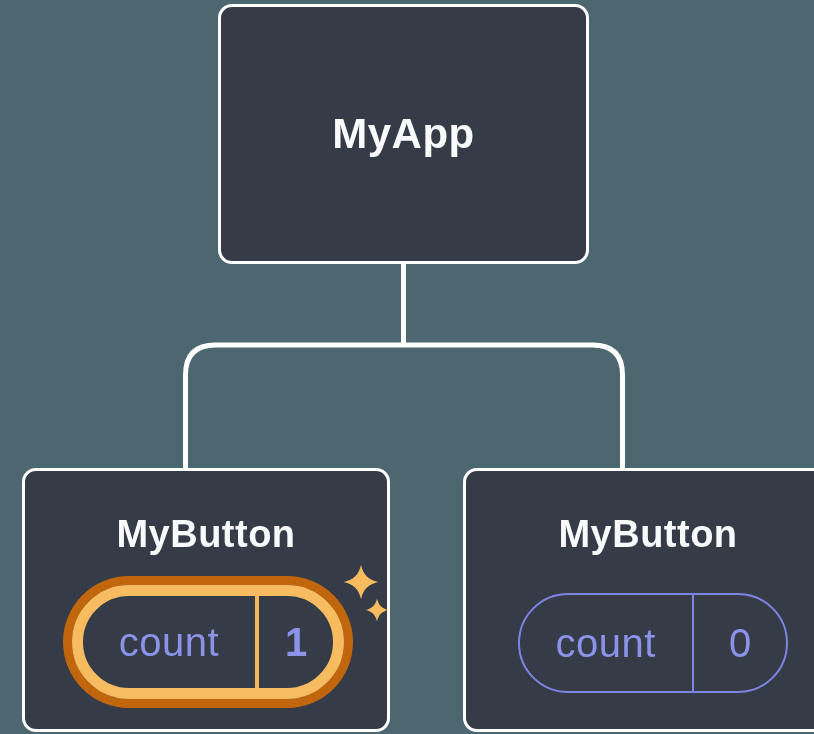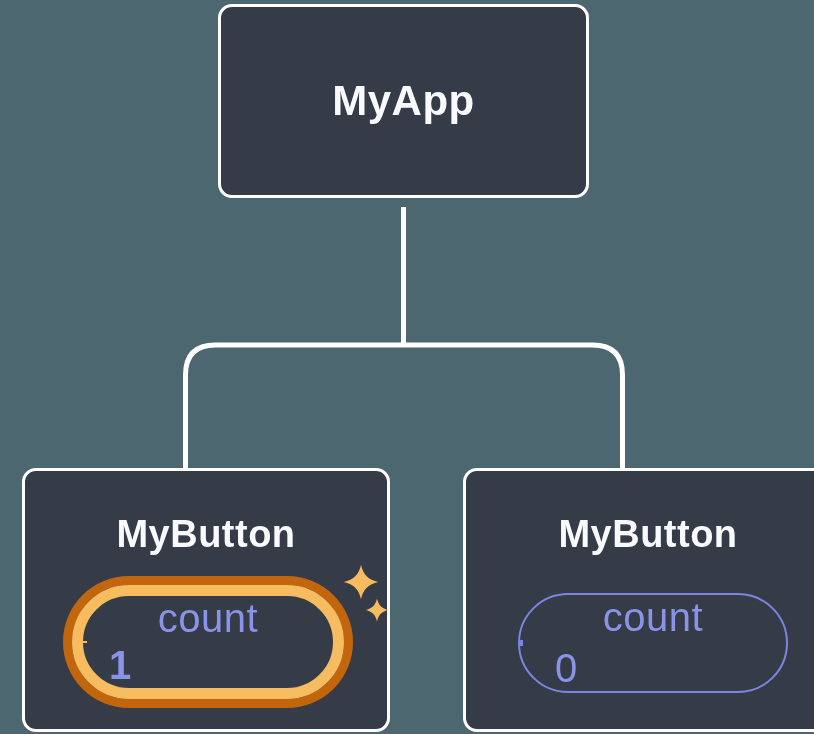--- a/index.html
+++ b/index.html
@@ -28,21 +28,21 @@
   .node {
     position: absolute;
     box-sizing: border-box;
     background: #353b47;
     border: 3px solid #ffffff;
     border-radius: 14px;
     z-index: 2;
   }
   .node-root {
     left: 218px; top: 4px;
-    width: 371px; height: 194px;
+    width: 371px; height: 260px;
     display: flex;
     align-items: center;
     justify-content: center;
   }
   .node-root .node-label {
     font-size: 42px;
   }
   .node-label {
     color: #f9fafb;
     font-weight: 700;
@@ -60,21 +60,20 @@
     top: 42px;
     text-align: center;
     font-size: 38px;
   }
   .pill {
     position: absolute;
     box-sizing: border-box;
     display: flex;
     align-items: stretch;
     border-radius: 999px;
-    flex-direction: column;
   }
   .pill-highlighted {
     left: 47px; top: 114px;
     width: 272px; height: 114px;
     border: 11px solid #f8bc60;
     box-shadow: 0 0 0 9px #c2660e;
   }
   .pill-outline {
     left: 52px; top: 122px;
     width: 270px; height: 100px;

